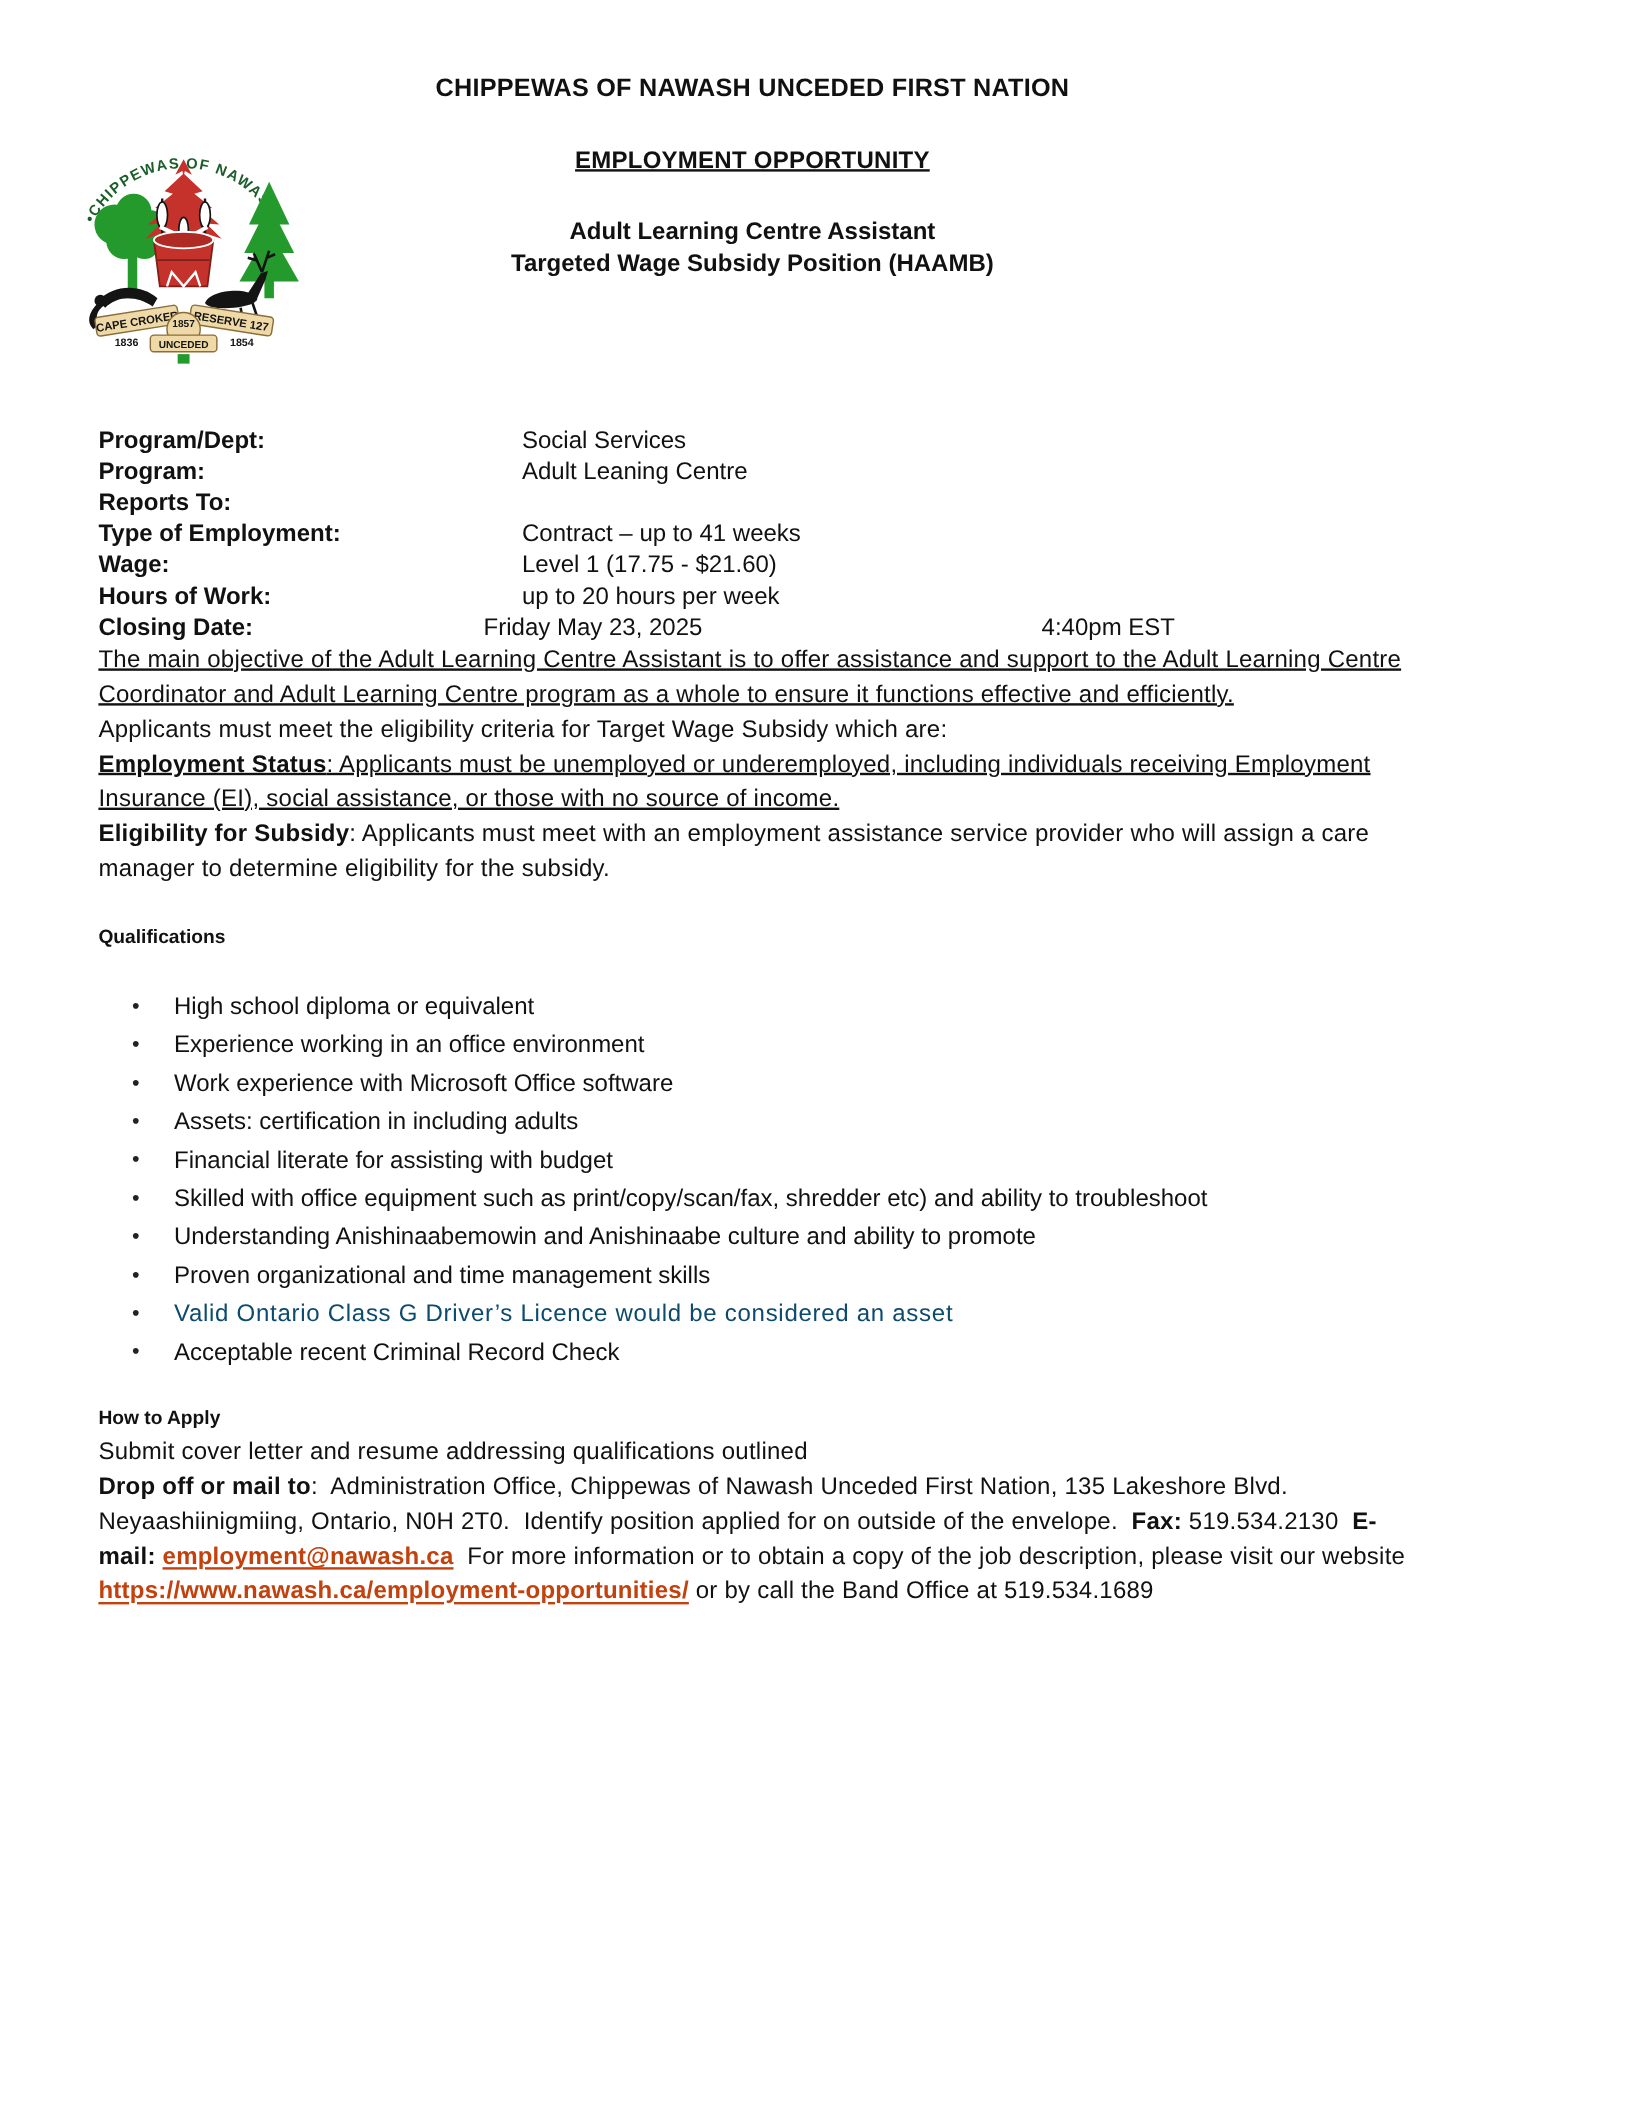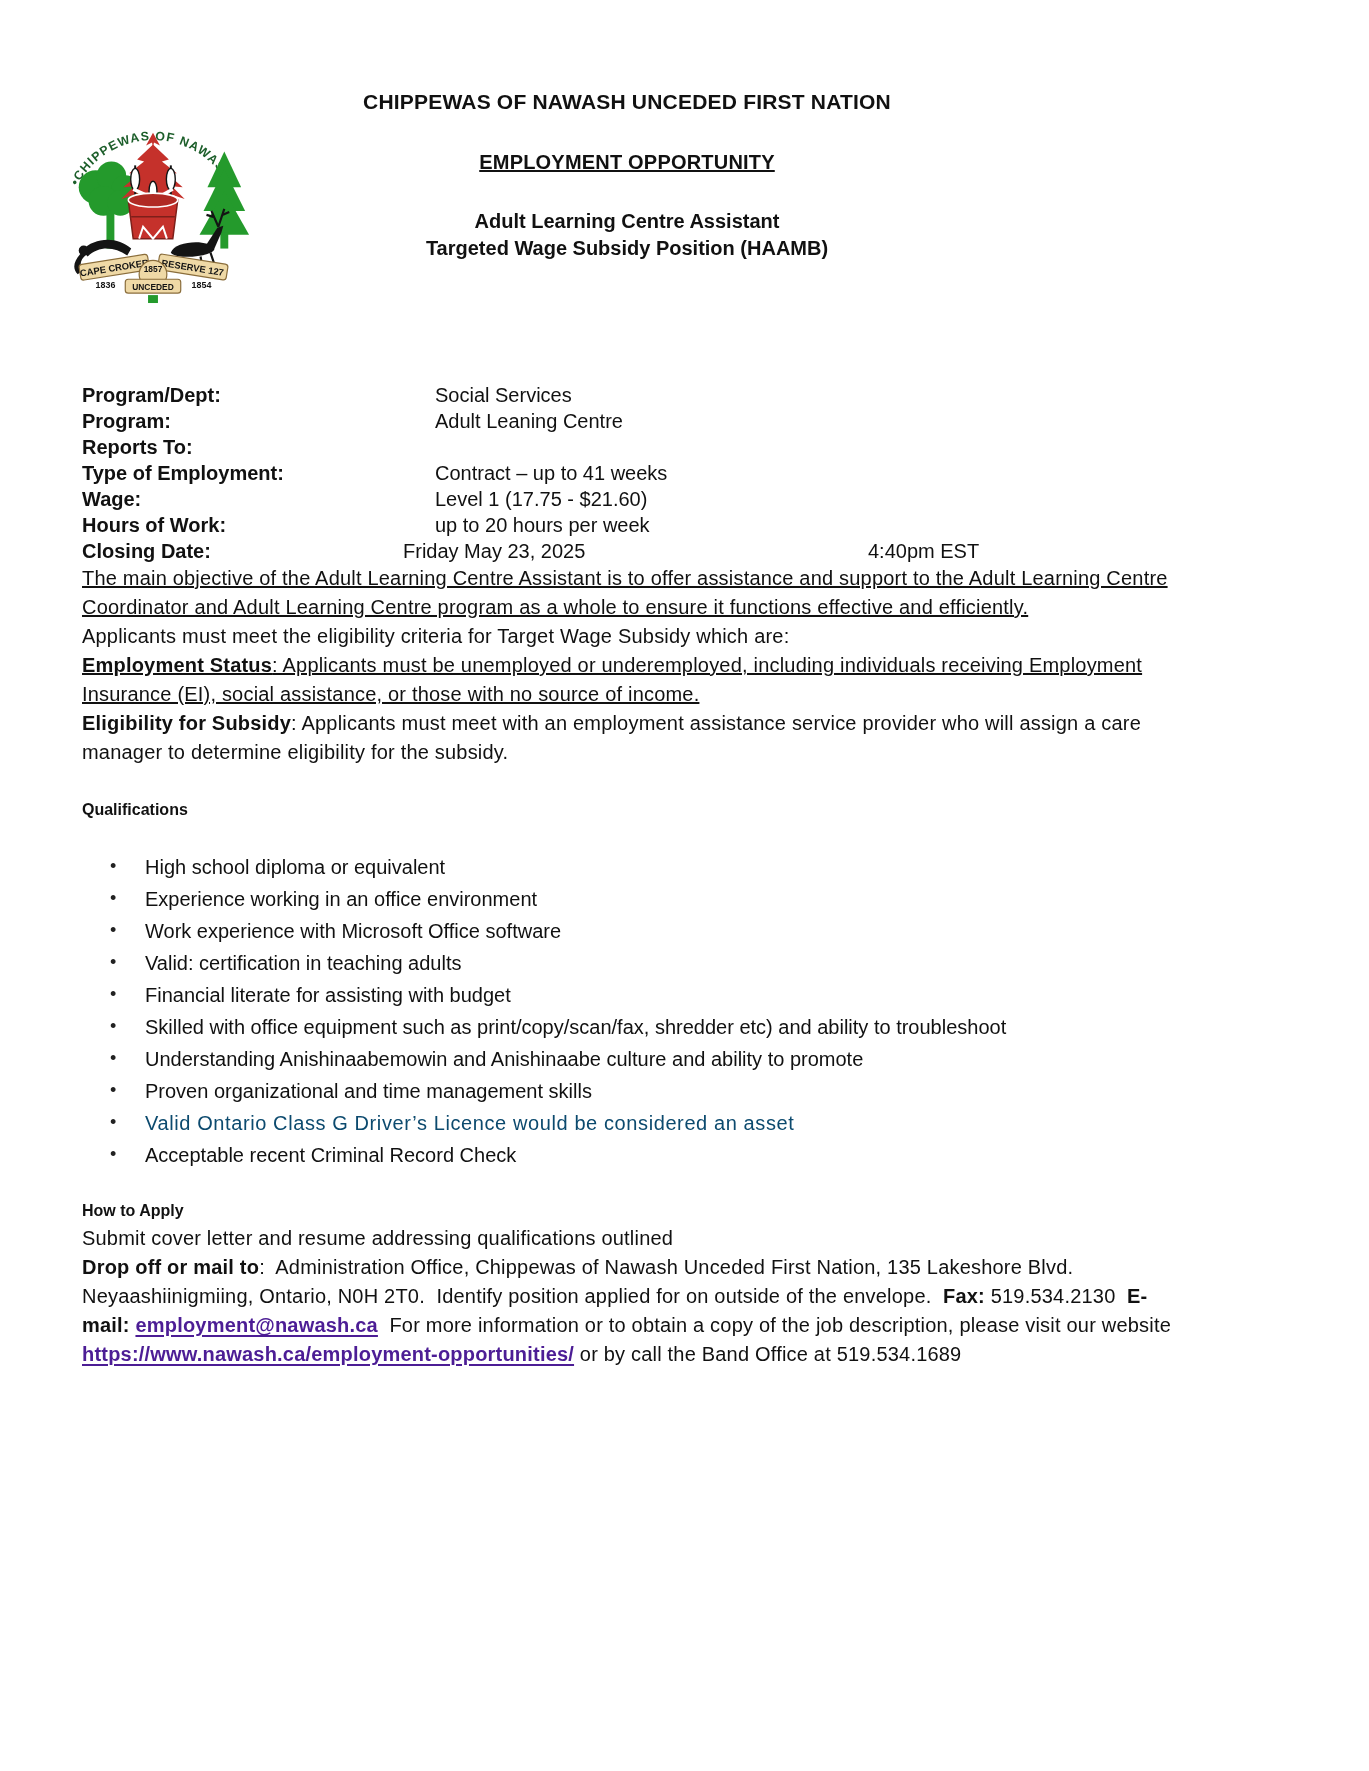--- a/index.html
+++ b/index.html
@@ -10,21 +10,21 @@
     margin:0 auto;
     background:#ffffff;
     font-family:"Liberation Sans", sans-serif;
     color:#111;
     overflow:hidden;
   }
   .content{
     position:relative;
     width:1090px;
     margin-left:82px;
-    padding-top:90px;
+    padding-top:62px;
   }
   
   .header-titles{ text-align:center; }
   .doc-title{
     font-size:21px; font-weight:bold; margin:0; letter-spacing:0.2px;
   }
   .doc-subtitle{
     font-size:20px; font-weight:bold; margin:37px 0 0 0; letter-spacing:0.2px;text-decoration:underline;
   }
   .doc-position{ margin-top:34px; font-size:20px; font-weight:bold; line-height:27px; }
@@ -60,21 +60,21 @@
     position:relative; padding-left:63px; font-size:20px; line-height:26px;
     margin-bottom:6px; white-space:nowrap;
   }
   ul.quals li::before{
     content:"•"; position:absolute; left:28px; top:-1px; font-size:18px; color:#222;
   }
   ul.quals li.muted{ color:#0c4a6e; letter-spacing:0.6px; }
   
   .rich{ white-space:pre-wrap; }
   a.doc-link{
-    color:#4c1d95; font-weight:bold; text-underline-offset:3px;
+    color:#c2410c; font-weight:bold; text-underline-offset:3px;
   }
   .howto{ margin-top:37px; }
   .submit-p{ margin-top:34px; }
   .apply-p{ margin-top:24px; }
 </style>
 </head>
 <body>
 
 <div class="page">
 
@@ -213,21 +213,21 @@
 
     <p class="body mt30"><span class="b">Employment Status</span><span>: Applicants must be unemployed or underemployed, including individuals receiving Employment Insurance (EI), social assistance, or those with no source of income.</span></p>
 
     <p class="body mt27"><span class="b">Eligibility for Subsidy</span><span>: Applicants must meet with an employment assistance service provider who will assign a care manager to determine eligibility for the subsidy.</span></p>
 
     <h2 class="section">Qualifications</h2>
     <ul class="quals">
       <li>High school diploma or equivalent</li>
       <li>Experience working in an office environment</li>
       <li>Work experience with Microsoft Office software</li>
-      <li>Valid: certification in teaching adults</li>
+      <li>Assets: certification in including adults</li>
       <li>Financial literate for assisting with budget</li>
       <li>Skilled with office equipment such as print/copy/scan/fax, shredder etc) and ability to troubleshoot</li>
       <li>Understanding Anishinaabemowin and Anishinaabe culture and ability to promote</li>
       <li>Proven organizational and time management skills</li>
       <li class="muted">Valid Ontario Class G Driver’s Licence would be considered an asset</li>
       <li>Acceptable recent Criminal Record Check</li>
     </ul>
 
     <h2 class="section howto">How to Apply</h2>
     <p class="body submit-p">Submit cover letter and resume addressing qualifications outlined</p>

